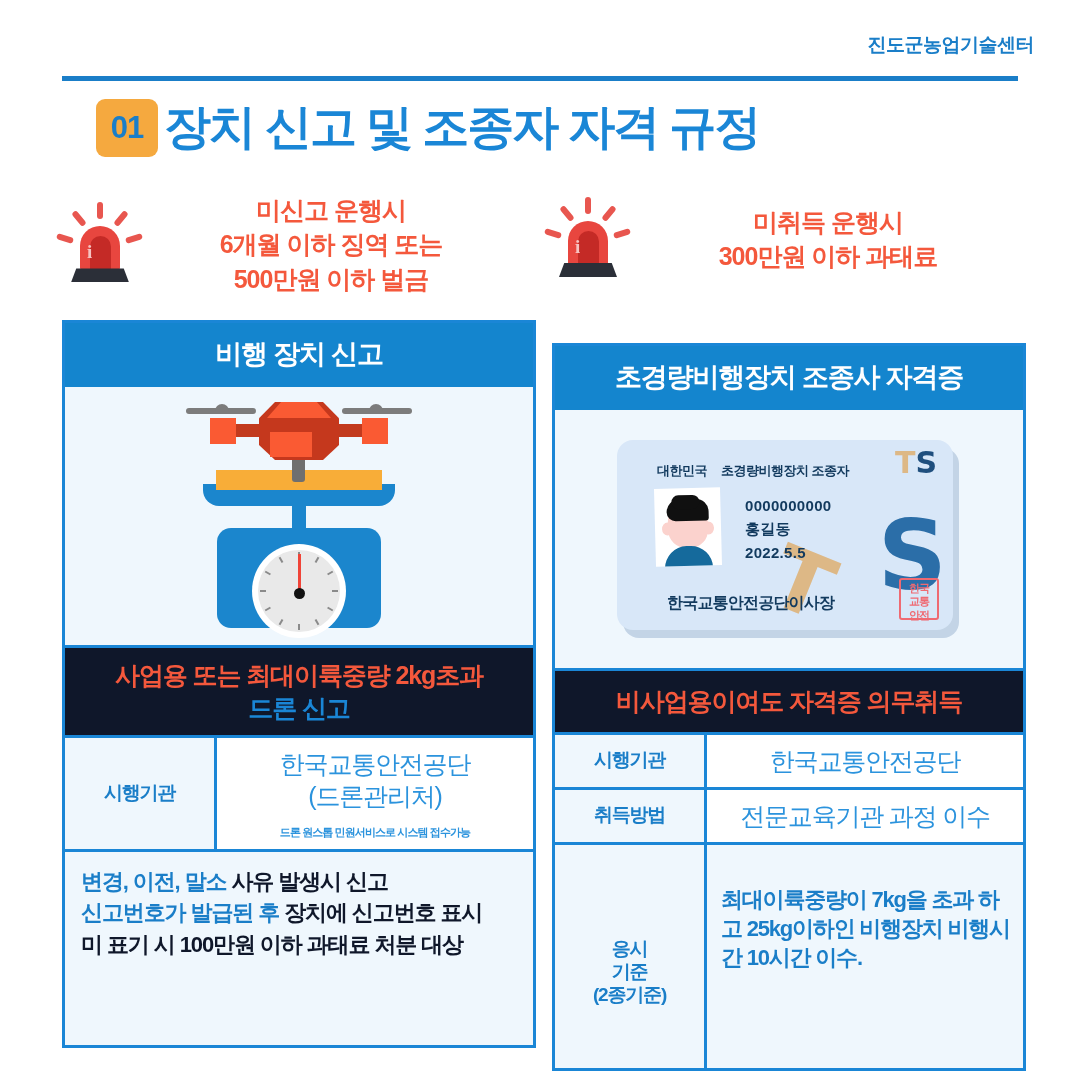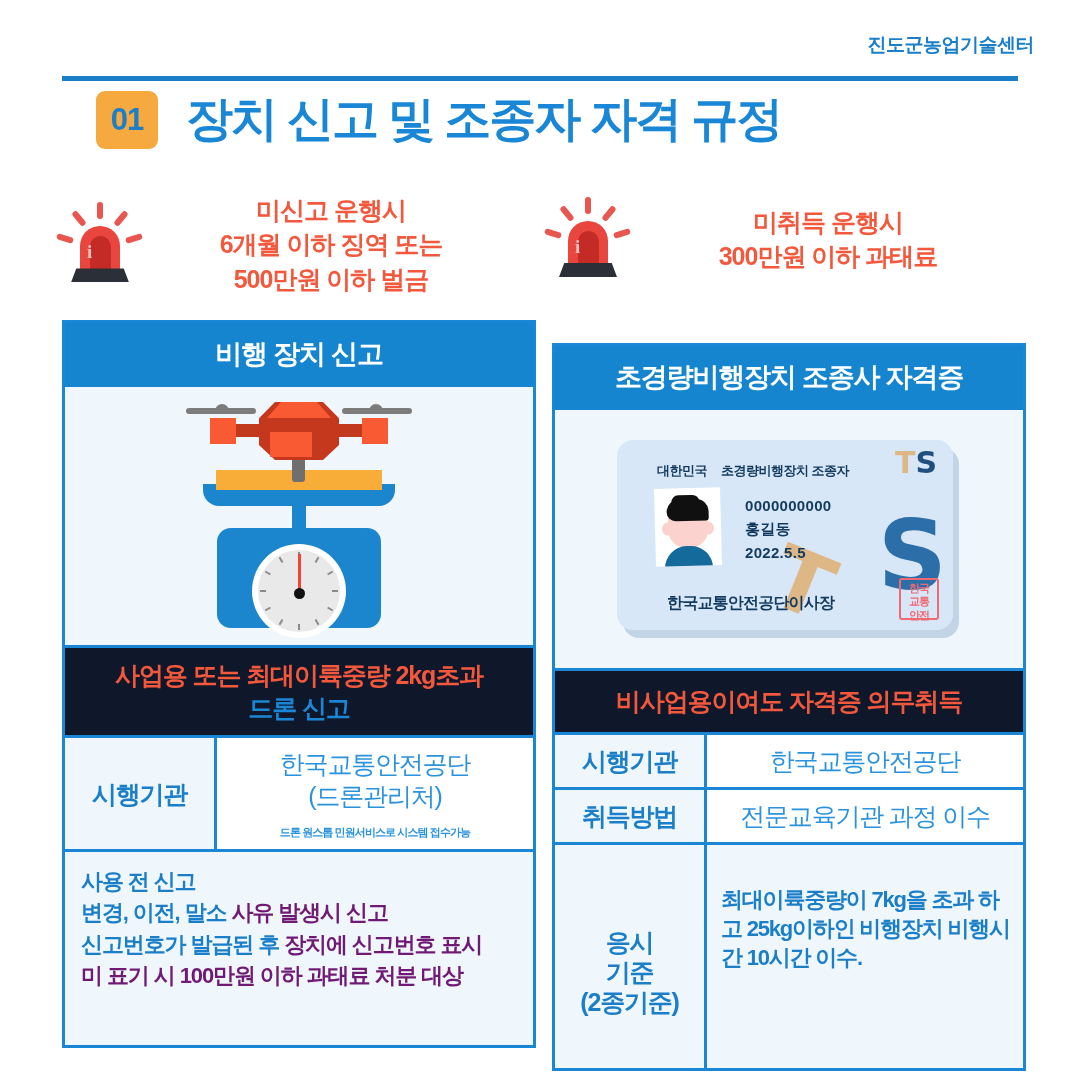--- a/index.html
+++ b/index.html
@@ -30,25 +30,25 @@
     top: 76px;
     left: 62px;
     width: 956px;
     height: 5px;
     background: #1a7ec8;
   }
 
   
   .title-row {
     position: absolute;
-    top: 88px;
+    top: 96px;
     left: 96px;
     display: flex;
     align-items: center;
-    gap: 28px;
+    gap: 6px;
   }
   .title-badge {
     width: 62px;
     height: 58px;
     background: #f5a93f;
     border-radius: 9px;
     color: #1a7ec8;
     font-size: 31px;
     font-weight: bold;
     display: flex;
@@ -324,21 +324,21 @@
     background: #eff7fd;
   }
   .row2 .lbl {
     width: 152px;
     flex: 0 0 152px;
     border-right: 3px solid #1a86d6;
     display: flex;
     align-items: center;
     justify-content: center;
     text-align: center;
-    font-size: 25px;
+    font-size: 19px;
     font-weight: bold;
     color: #1a7ec8;
     letter-spacing: -1.2px;
     line-height: 1.2;
     padding: 8px 0;
     box-sizing: border-box;
   }
   .row2 .val {
     flex: 1;
     background: #ffffff;
@@ -373,21 +373,21 @@
   .notes {
     flex: 1;
     padding: 14px 14px 0 16px;
     font-size: 22px;
     font-weight: bold;
     line-height: 1.42;
     letter-spacing: -1.1px;
     color: #1a7ec8;
     background: #eff7fd;
   }
-  .notes .o { color: #701a75; }
+  .notes .o { color: #0f172a; }
 </style>
 </head>
 <body>
 
 <div class="org-header">진도군농업기술센터</div>
 <div class="header-rule"></div>
 
 <div class="title-row">
   <div class="title-badge">01</div>
   <div class="title-text">장치 신고 및 조종자 자격 규정</div>
@@ -478,23 +478,20 @@
     <div class="lbl">시행기관</div>
     <div class="val">
       <div>한국교통안전공단</div>
       <div>(드론관리처)</div>
       <span class="sub">드론 원스톱 민원서비스로 시스템 접수가능</span>
     </div>
   </div>
 
   <div class="notes">
     <div>
-      <span class="b">사용 전 신고</span><span class="o"></span>
-    </div>
-    <div>
       <span class="b">변경, 이전, 말소 </span><span class="o">사유 발생시  신고</span>
     </div>
     <div>
       <span class="b">신고번호가 발급된 후 </span><span class="o">장치에 신고번호 표시</span>
     </div>
     <div>
       <span class="b"></span><span class="o">미 표기 시 100만원 이하 과태료 처분 대상</span>
     </div>
   </div>
 </div>

